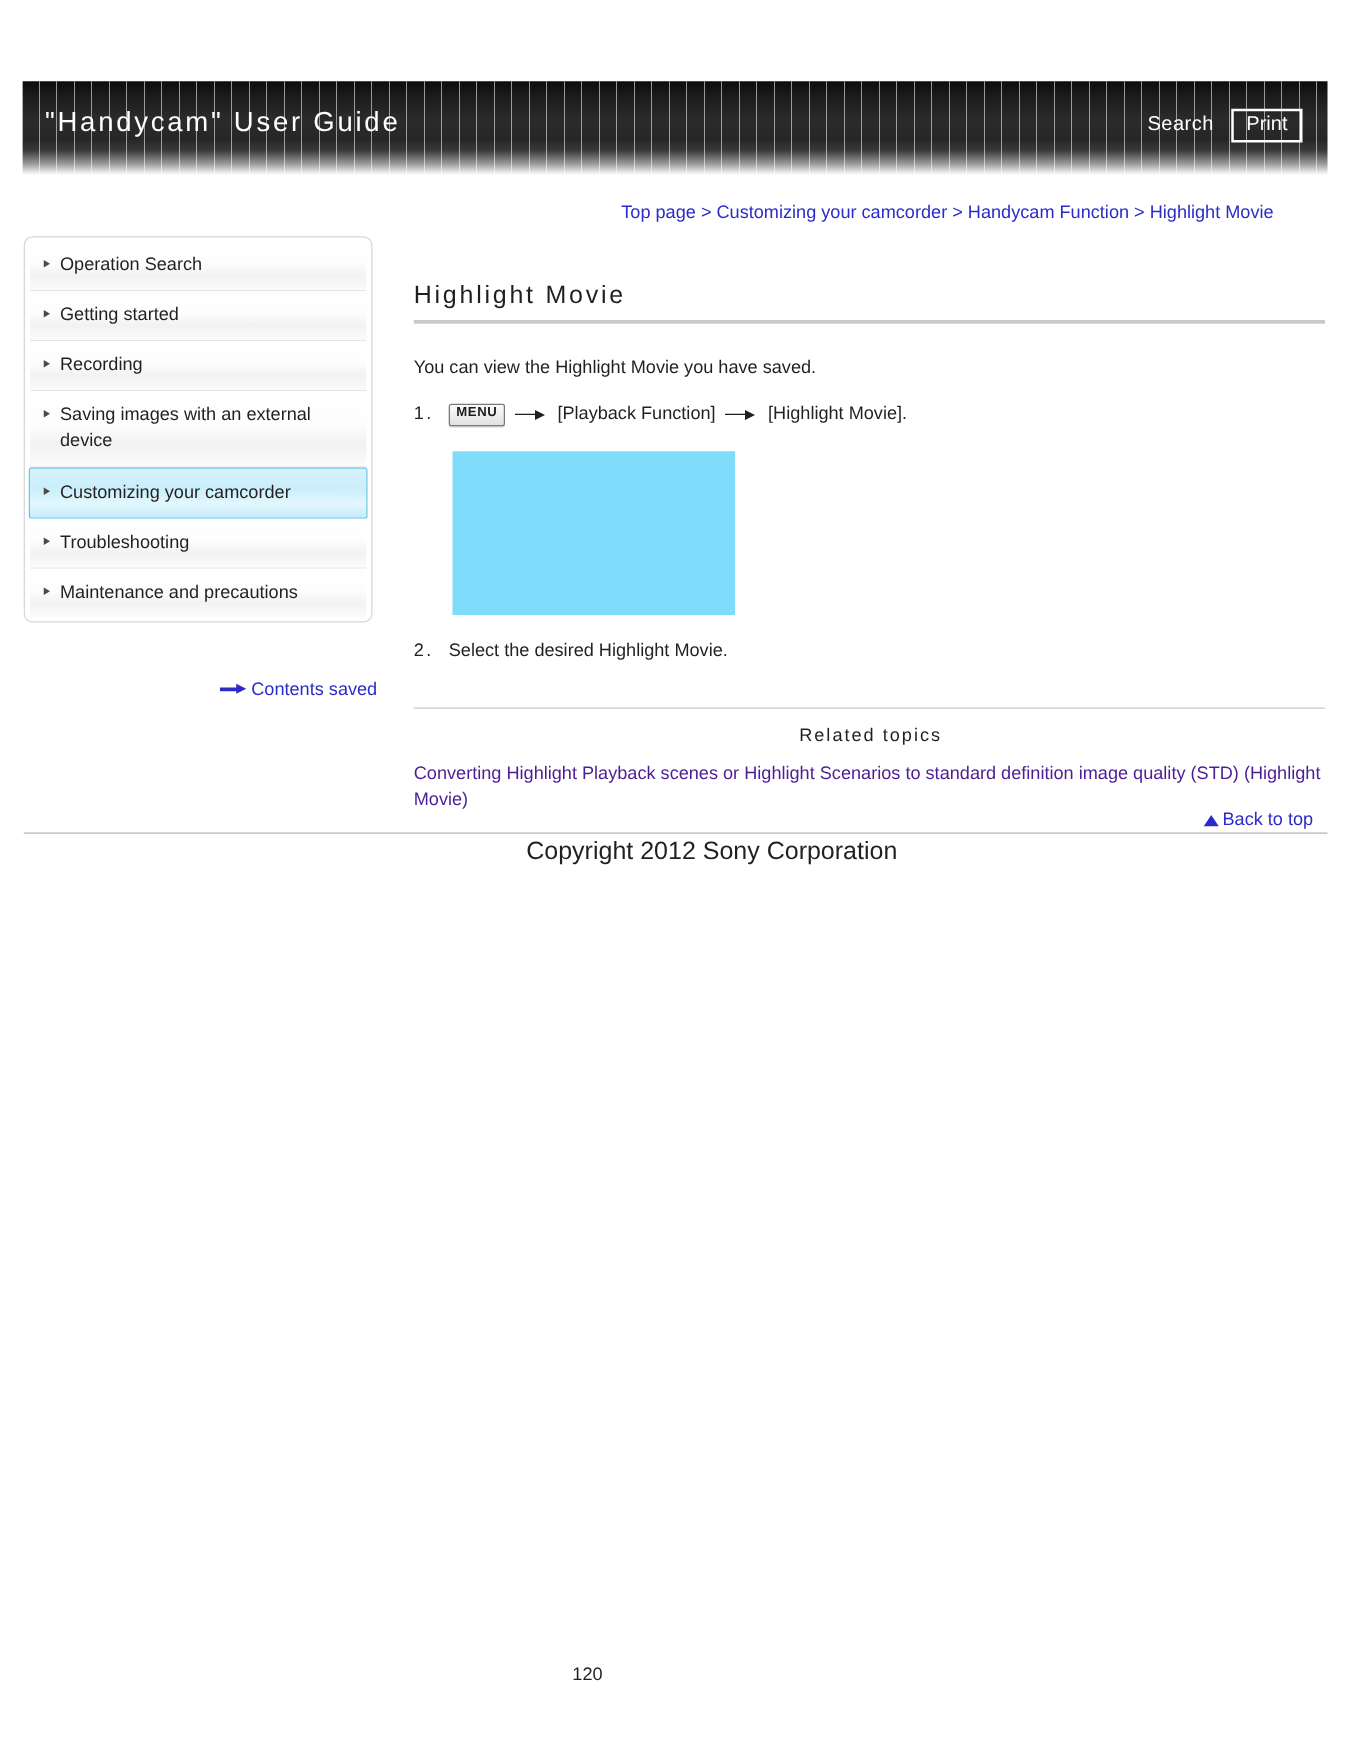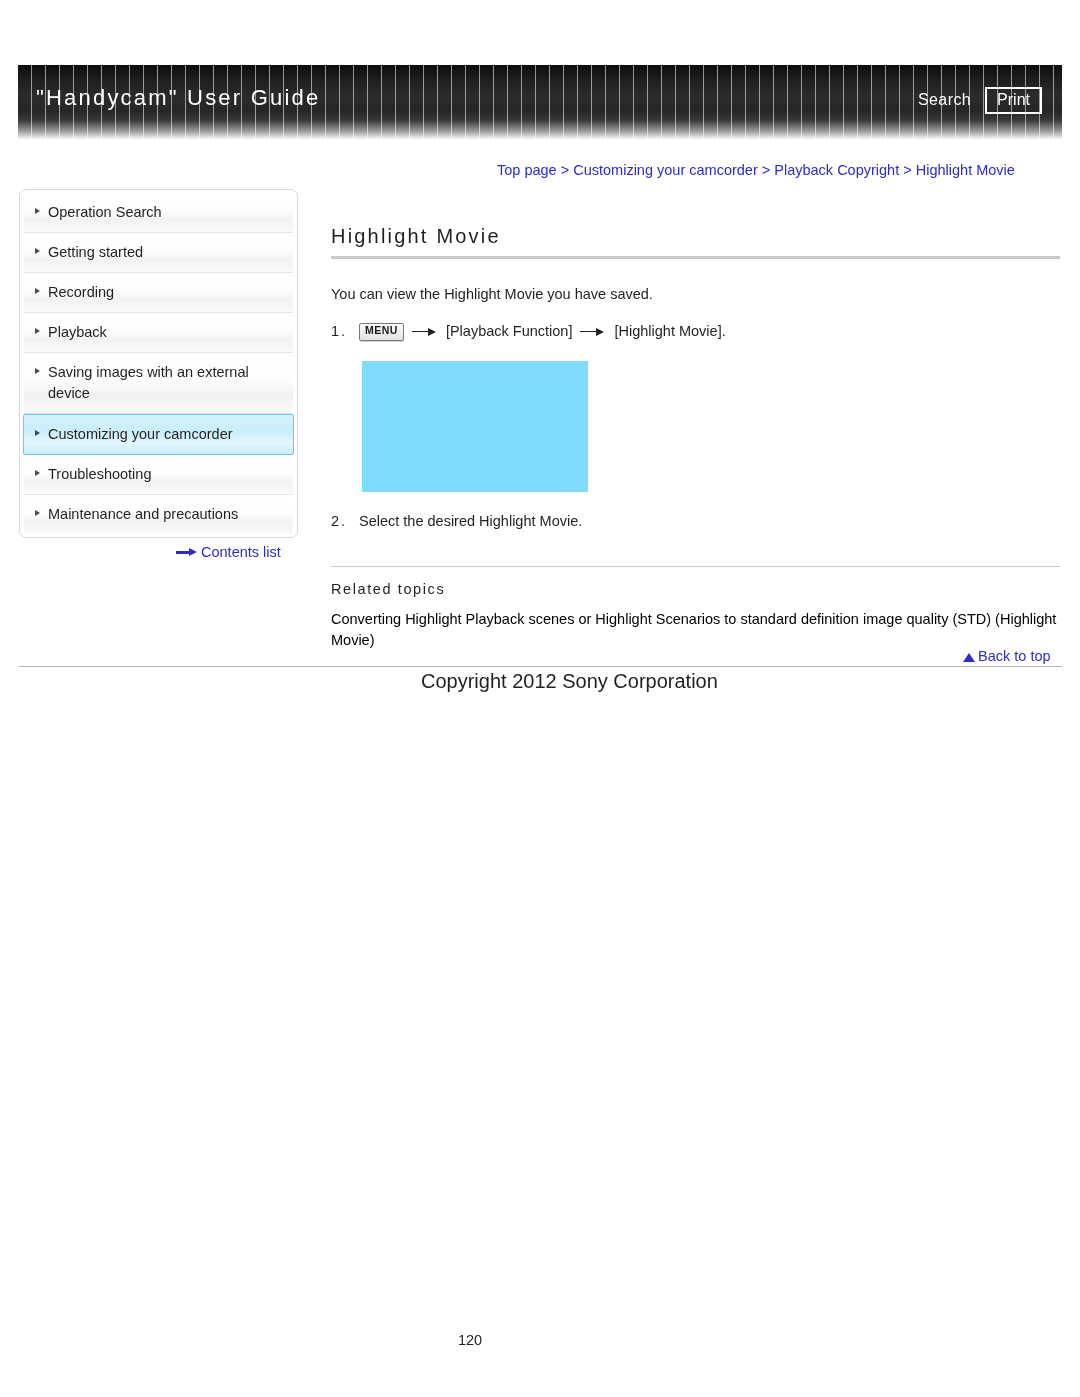--- a/index.html
+++ b/index.html
@@ -239,24 +239,25 @@
     background: #c9c9c9;
     width: 729px;
     margin: 32px 0 14px 0;
   }
   .related-heading {
     font-size: 14.5px;
     letter-spacing: 1.6px;
     font-weight: normal;
     margin: 0 0 12px 0;
     color: #231f20;
+    text-align: center;
   }
   .related-link {
     font-size: 14.5px;
-    color: #000000;
+    color: #4c1d95;
     line-height: 1.5;
     display: block;
     max-width: 729px;
   }
   .back-to-top {
     position: absolute;
     left: 963px;
     top: 648px;
     font-size: 14.5px;
     color: #2b2bc8;
@@ -306,62 +307,58 @@
     <span class="search-link">Search</span>
     <span class="print-button">Print</span>
   </div>
 </div>
 
 <div class="breadcrumb">
   <span>Top page</span>
   <span class="sep">&gt;</span>
   <span>Customizing your camcorder</span>
   <span class="sep">&gt;</span>
-  <span>Playback Copyright</span>
+  <span>Handycam Function</span>
   <span class="sep">&gt;</span>
   <span>Highlight Movie</span>
 </div>
 
 <div class="sidebar">
   <div class="nav-item">
     <span class="tri"></span>
     <span>Operation Search</span>
   </div>
   <div class="nav-item">
     <span class="tri"></span>
     <span>Getting started</span>
   </div>
   <div class="nav-item">
     <span class="tri"></span>
     <span>Recording</span>
   </div>
   <div class="nav-item">
     <span class="tri"></span>
-    <span>Playback</span>
-  </div>
-  <div class="nav-item">
-    <span class="tri"></span>
     <span>Saving images with an external device</span>
   </div>
   <div class="nav-item active">
     <span class="tri"></span>
     <span>Customizing your camcorder</span>
   </div>
   <div class="nav-item">
     <span class="tri"></span>
     <span>Troubleshooting</span>
   </div>
   <div class="nav-item">
     <span class="tri"></span>
     <span>Maintenance and precautions</span>
   </div>
 </div>
 
 <div class="contents-list">
-  <span class="arrow-right"></span><span>Contents list</span>
+  <span class="arrow-right"></span><span>Contents saved</span>
 </div>
 
 <div class="content">
   <h1 class="page-heading">Highlight Movie</h1>
   <div class="heading-rule"></div>
 
   <p class="intro-text">You can view the Highlight Movie you have saved.</p>
 
   <div class="step">
     <span class="step-num">1.</span>

